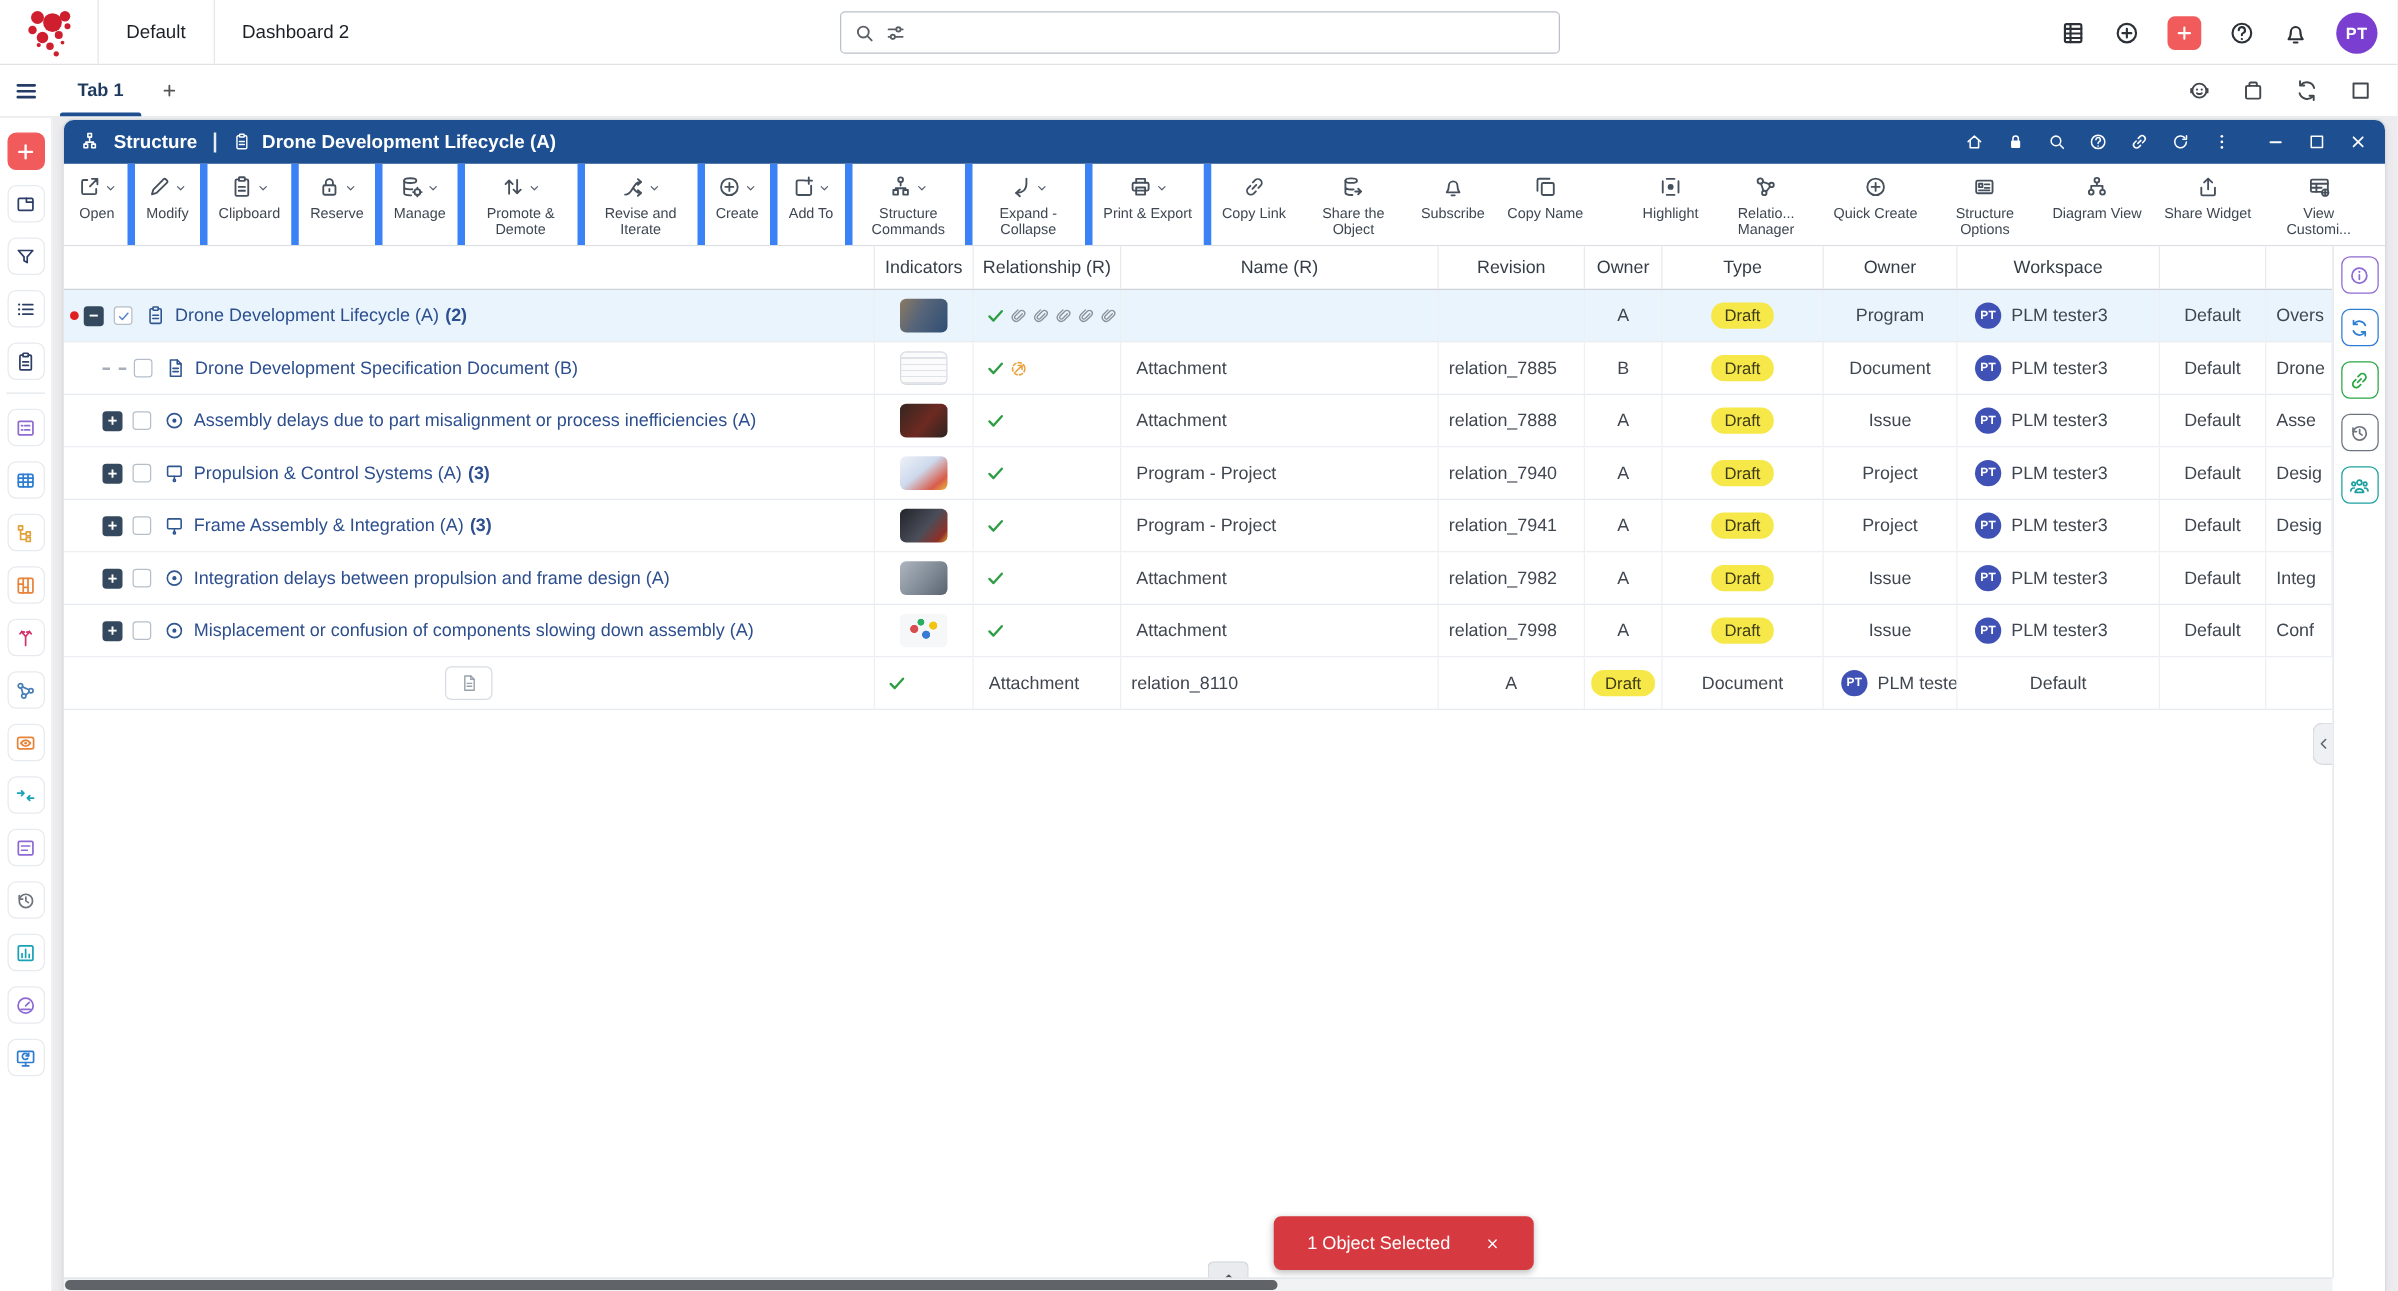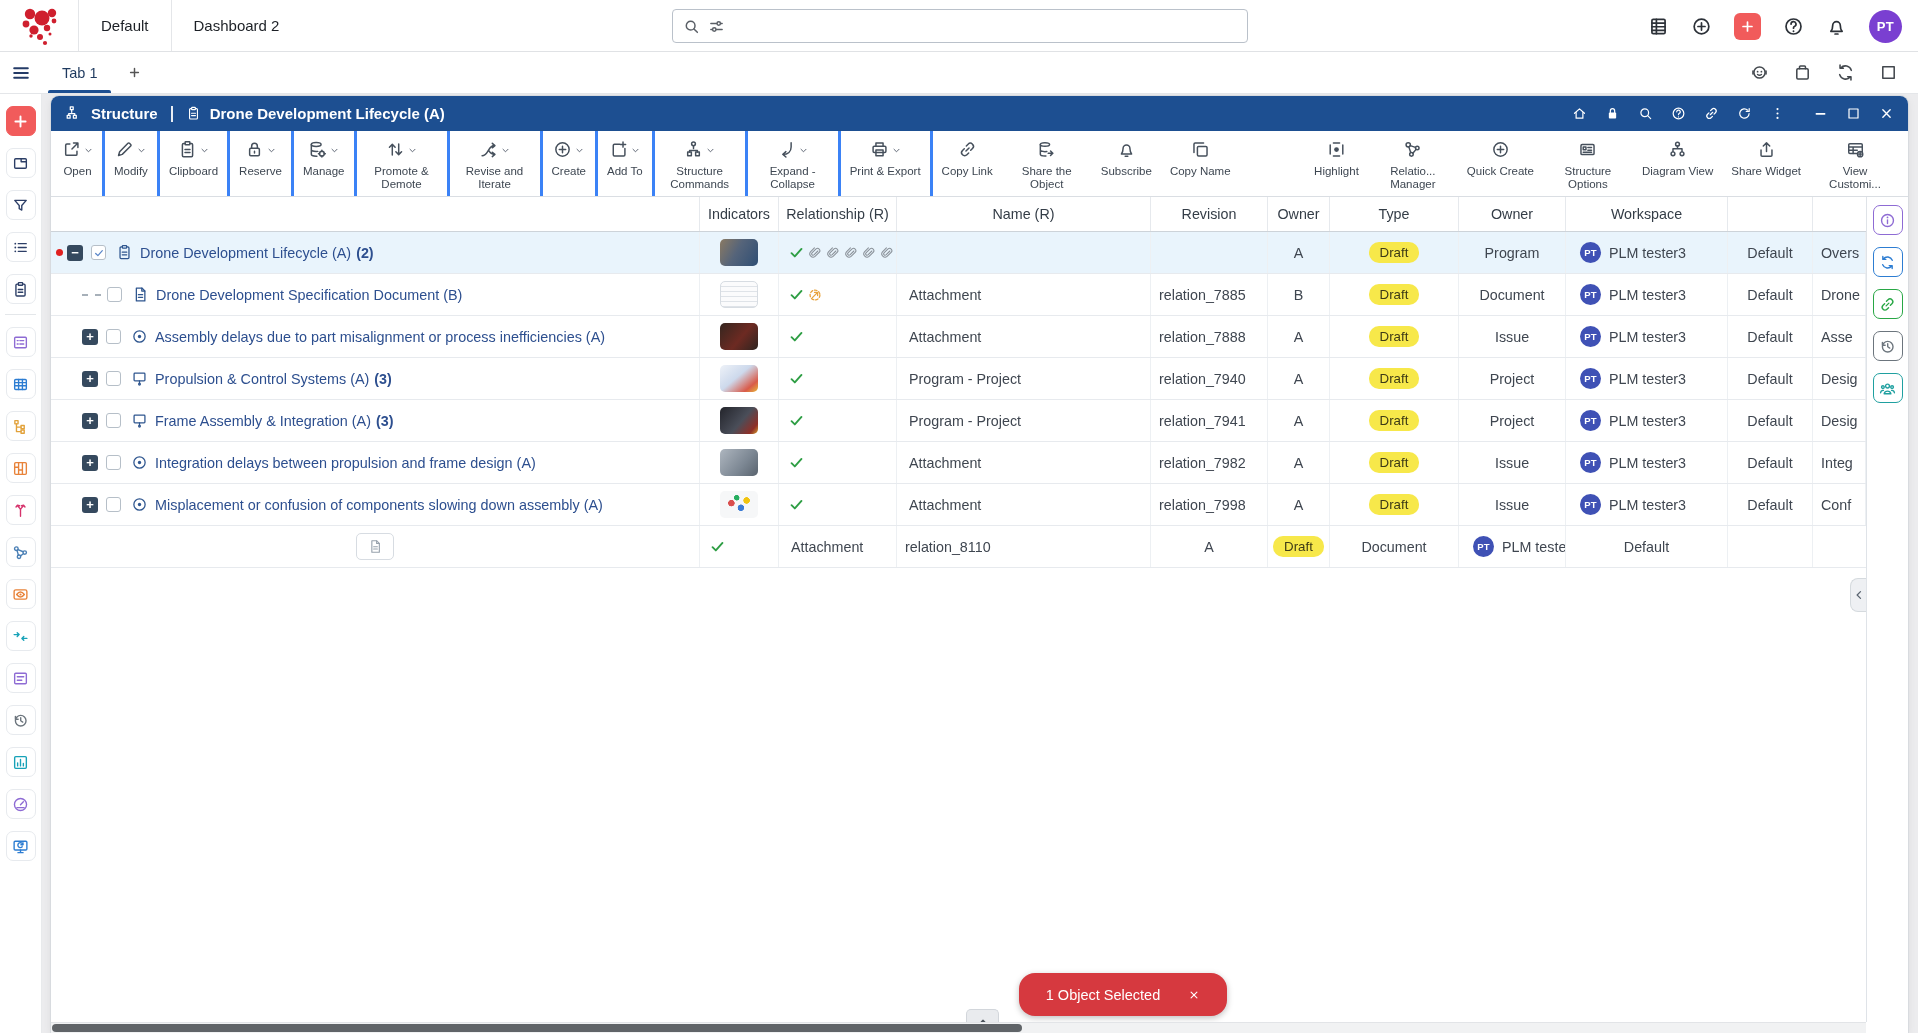--- a/index.html
+++ b/index.html
@@ -14,42 +14,42 @@
   .search-box{position:absolute;left:672px;top:9px;width:576px;height:34px;border:1px solid #bac1ca;border-radius:4px;display:flex;align-items:center;padding:0 10px;gap:8px;background:#fff;color:#5a5f66}
   .search-box input{flex:1;border:none;outline:none;font-size:15px;color:#333;font-family:inherit;background:transparent}
   .search-box input::placeholder{color:#8d949c}
   .topbar-right{position:absolute;right:0;top:0;height:52px;display:flex;align-items:center;gap:22px;padding-right:16px}
   .top-ic{color:#2c3138;display:flex;align-items:center;justify-content:center;cursor:pointer}
   .red-plus{width:27px;height:27px;border-radius:6px;background:#f15b5b;color:#fff}
   .avatar{width:33px;height:33px;border-radius:50%;background:#7a3fd1;color:#fff;font-size:13px;font-weight:bold;display:flex;align-items:center;justify-content:center;letter-spacing:.5px;cursor:pointer}
   
   .tabbar{position:absolute;top:52px;left:0;right:0;height:42px;background:#fff;border-bottom:1px solid #e4e6e9;display:flex;align-items:stretch;z-index:5}
   .hamb{width:42px;display:flex;align-items:center;justify-content:center;color:#243b67;cursor:pointer}
-  .tab{position:relative;display:flex;align-items:center;padding:0 20px;font-size:14.5px;font-weight:normal;color:#1f3a5f;cursor:pointer}
+  .tab{position:relative;display:flex;align-items:center;padding:0 20px;font-size:14.5px;font-weight:bold;color:#1f3a5f;cursor:pointer}
   .tab.active:after{content:"";position:absolute;left:6px;right:6px;bottom:0;height:3px;background:#1d4f91;border-radius:2px 2px 0 0}
   .tabplus{width:34px;display:flex;align-items:center;justify-content:center;color:#555;cursor:pointer}
   .tabbar-right{margin-left:auto;display:flex;align-items:center;gap:24px;padding-right:20px}
   .tabbar-right .top-ic{color:#43484e}
   
   .sidebar{position:absolute;top:94px;left:0;width:42px;bottom:0;background:#fff;border-right:1px solid #e8eaec;z-index:4}
   .sbtn{width:30px;height:30px;margin:12px auto 0;border:1px solid #e7eaee;border-radius:7px;background:#fff;display:flex;align-items:center;justify-content:center;cursor:pointer}
   .sbtn.accent{background:#f15b5b;border-color:#f15b5b}
   .sdiv{height:1px;background:#e4e7ea;margin:10px 5px 0}
   
   .window{position:absolute;left:51px;top:96px;width:1857px;height:937px;background:#fff;border-radius:8px 8px 0 0;box-shadow:0 0 0 1px #d8dbdf,0 2px 8px rgba(0,0,0,.08);overflow:hidden}
   .titlebar{height:35px;background:#1d4f91;display:flex;align-items:center;padding:0 14px;color:#fff}
   .tb-left{display:flex;align-items:center;gap:9px;font-weight:bold;font-size:15px}
   .tb-sep{width:2px;height:16px;background:rgba(255,255,255,.9);margin:0 4px}
   .tb-actions{margin-left:auto;display:flex;align-items:center;gap:18px}
   .wicon{display:flex;cursor:pointer;color:#fff}
   .wicon.gap{margin-left:10px}
   
   .toolbar{height:66px;border-bottom:1px solid #dadee3;display:flex;align-items:stretch;padding:0 8px 0 2px}
   .tbtn{display:flex;flex-direction:column;align-items:center;justify-content:flex-start;padding:9px 9px 4px;min-width:48px;cursor:pointer}
-  .tbtn.sep{border-right:3px solid #3b82f6}
+  .tbtn.sep{border-right:6px solid #3b82f6}
   .ticonrow{display:flex;align-items:flex-start;gap:3px;color:#46505c;height:22px}
   .chev{color:#596270;margin-top:6px}
   .tlabel{font-size:11.5px;line-height:1.13;text-align:center;max-width:72px;color:#3e4752;margin-top:3px}
   .tspacer{flex:1}
   
   .tablewrap{position:absolute;top:101px;left:0;width:1815px;bottom:11px;background:#fff;overflow:hidden;
      --cols:649px 79px 118px 254px 117px 62px 129px 107px 162px 85px 53px}
   .thead{height:35px;display:grid;grid-template-columns:var(--cols);border-bottom:1px solid #cdd3d9;font-size:14.3px;color:#343d47}
   .th{position:relative;display:flex;align-items:center;justify-content:center;border-right:1px solid #e6e9ed;overflow:hidden}
   .trow{height:42px;display:grid;grid-template-columns:var(--cols);border-bottom:1px solid #e7eaee;font-size:14.3px;color:#3f4650;background:#fff;cursor:pointer}
@@ -83,21 +83,21 @@
   .iit{color:#e8a33d;display:flex}
   .pill{background:#f7e84a;border-radius:10px;padding:3px 11px;font-size:13.3px;color:#3d3a16}
   .owner-td{padding-left:14px;gap:8px}
   .oav{width:21px;height:21px;border-radius:50%;background:#3f51b5;color:#fff;font-size:9.5px;font-weight:bold;display:flex;align-items:center;justify-content:center;flex:none;letter-spacing:.3px}
   
   .rstrip{position:absolute;top:101px;right:0;width:42px;bottom:11px;background:#fff;border-left:1px solid #dfe3e8}
   .pbtn{width:30px;height:30px;border:1.5px solid;border-radius:7px;background:#fff;display:flex;align-items:center;justify-content:center;margin:12px auto 0;cursor:pointer}
   .pbtn:first-child{margin-top:8px}
   .chandle{position:absolute;right:42px;top:482px;width:16px;height:34px;background:#eef0f3;border:1px solid #d5dade;border-right:none;border-radius:8px 0 0 8px;display:flex;align-items:center;justify-content:center;color:#5a6470;cursor:pointer}
   
-  .toast{position:absolute;left:968px;top:877px;height:43px;min-width:208px;background:#d6393f;border-radius:16px;display:flex;align-items:center;justify-content:center;gap:28px;color:#fff;font-size:14.5px;padding:16px 16px;box-shadow:0 2px 6px rgba(0,0,0,.25)}
+  .toast{position:absolute;left:968px;top:877px;height:43px;min-width:208px;background:#d6393f;border-radius:6px;display:flex;align-items:center;justify-content:center;gap:28px;color:#fff;font-size:14.5px;padding:16px 16px;box-shadow:0 2px 6px rgba(0,0,0,.25)}
   .toast-x{display:flex;cursor:pointer;color:#fff}
   .scrollup{position:absolute;left:915px;top:913px;width:33px;height:24px;background:#e9ebee;border:1px solid #d2d6db;border-bottom:none;border-radius:5px 5px 0 0;display:flex;align-items:center;justify-content:center;color:#4c535b;cursor:pointer}
   .hscroll{position:absolute;left:0;width:1815px;bottom:0;height:11px;background:#f1f2f3;border-top:1px solid #e2e4e7}
   .hthumb{position:absolute;left:1px;top:1px;width:970px;height:8px;background:#606468;border-radius:4px;cursor:grab}
 </style>
 </head>
 <body>
 
 <div class="topbar">
   <div class="logo-box">

